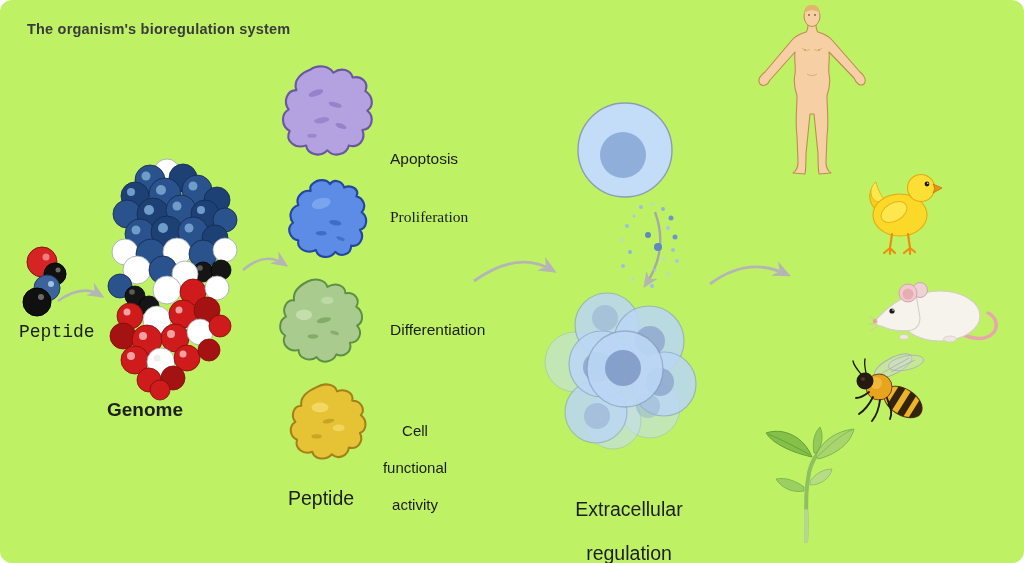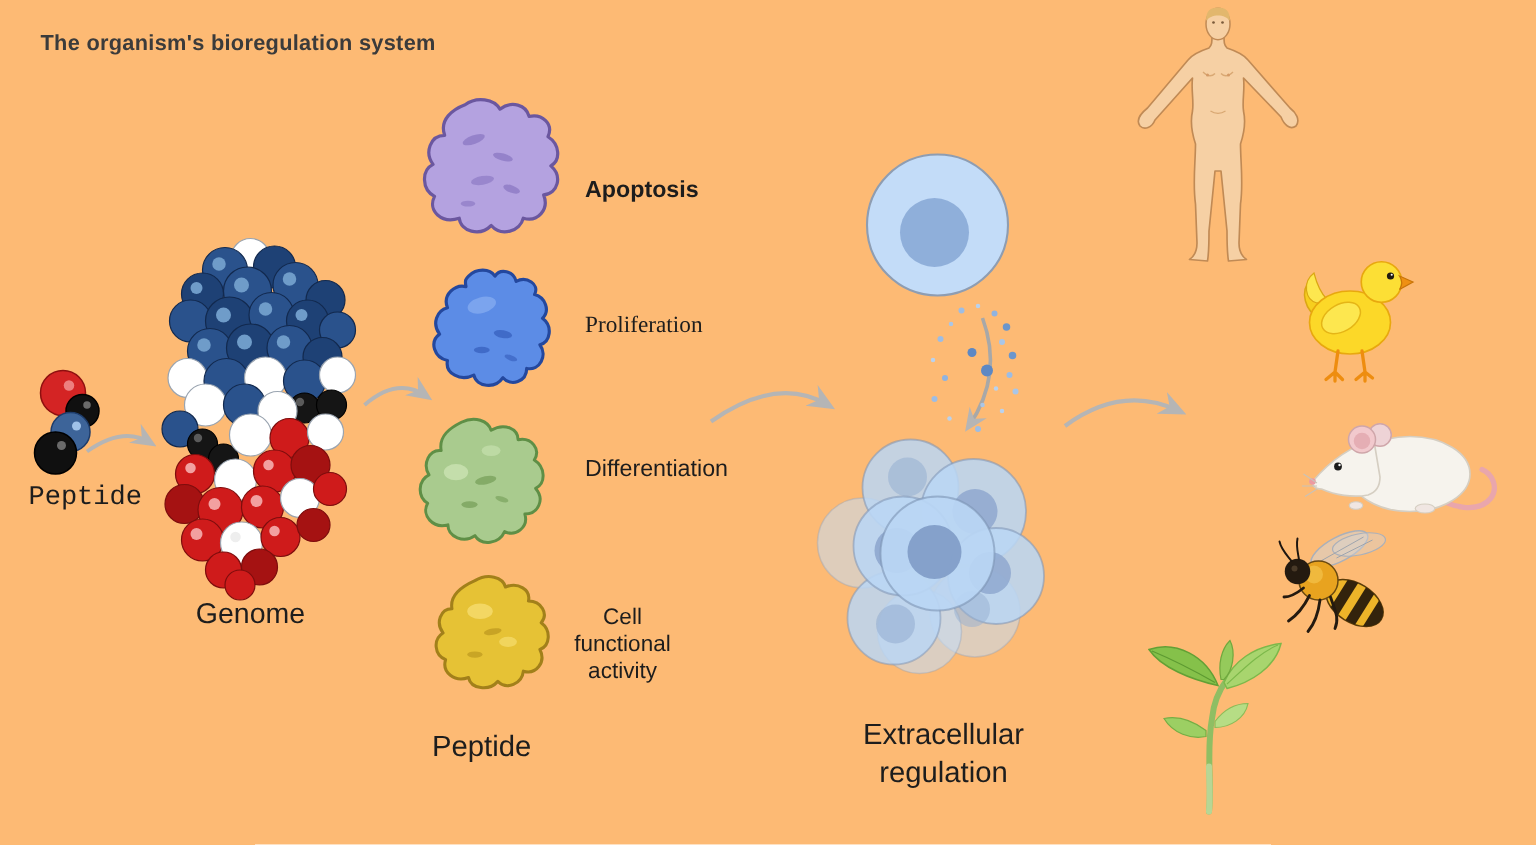--- a/index.html
+++ b/index.html
@@ -1,29 +1,29 @@
 <!DOCTYPE html>
 <html><head>
 <meta charset="utf-8">
 <style>
   html,body{margin:0;padding:0;background:#fff;}
-  .canvas{position:relative;width:1024px;height:563px;background:#fdba74;overflow:hidden;
-          font-family:"Liberation Sans",sans-serif;}
+  .canvas{position:relative;width:1024px;height:563px;background:#bef264;overflow:hidden;
+          font-family:"Liberation Sans",sans-serif;border-radius:12px;}
   .lbl{position:absolute;color:#1d1d1d;}
   .title{left:27px;top:21px;font-size:14.5px;font-weight:600;color:#3b3b3b;letter-spacing:.2px;}
   .lbl-peptide{left:19px;top:322px;font-size:18px;font-weight:500;font-family:Liberation Mono, monospace;}
-  .lbl-genome{left:107px;top:399px;width:120px;text-align:center;font-size:19px;font-weight:400;}
+  .lbl-genome{left:107px;top:399px;width:120px;font-size:19px;font-weight:700;}
   .lbl-protein{left:390px;font-size:15.5px;font-weight:500;}
-  .lbl-apoptosis{top:118px;font-weight:bold;}
+  .lbl-apoptosis{top:150px;}
   .lbl-proliferation{top:208px;font-family:Liberation Serif, serif;}
-  .lbl-differentiation{top:304px;}
+  .lbl-differentiation{top:321px;}
   .lbl-cellfunc{left:365px;top:403px;width:100px;text-align:center;font-size:15px;line-height:18px;font-weight:500;}
   .lbl-proteins{left:288px;top:487px;font-size:19.5px;font-weight:500;}
   .lbl-extracellular{left:539px;top:478px;width:180px;text-align:center;font-size:19.5px;line-height:25px;font-weight:400;}
-  .lbl-cellfunc span,.lbl-extracellular span{display:block;}
+  .lbl-cellfunc span,.lbl-extracellular span{display:block;margin-top:19px;}
   svg{position:absolute;left:0;top:0;}
 </style>
 </head>
 <body>
 
 <div class="canvas">
 
   <svg width="1024" height="563" viewBox="0 0 1024 563">
     <defs>
       <marker id="ah" viewBox="0 0 10 10" refX="7" refY="5" markerWidth="6.5" markerHeight="6.5" orient="auto-start-reverse">

